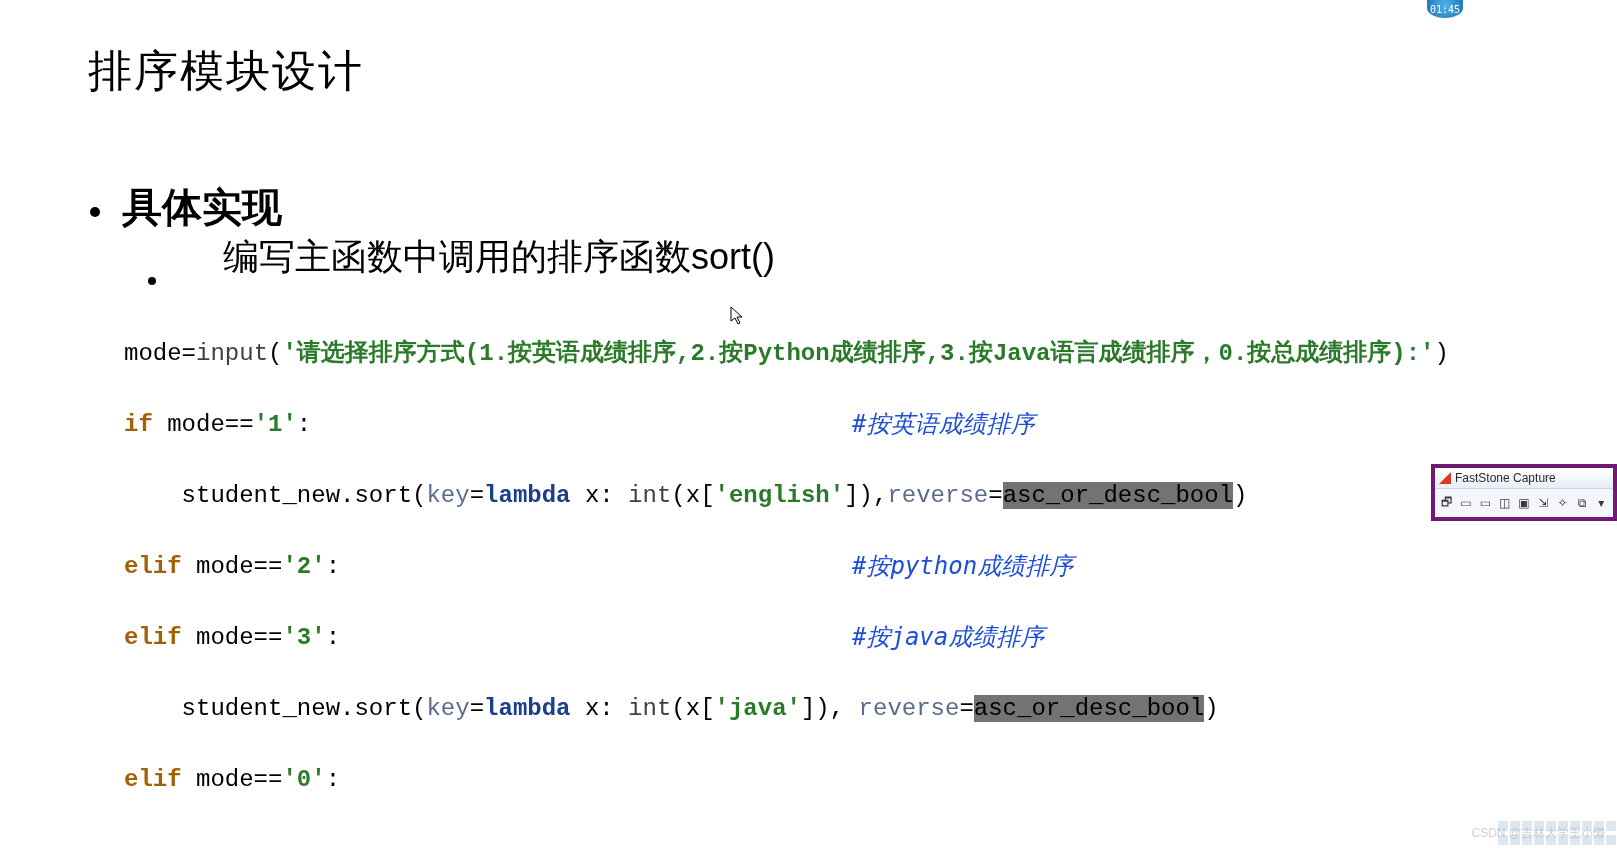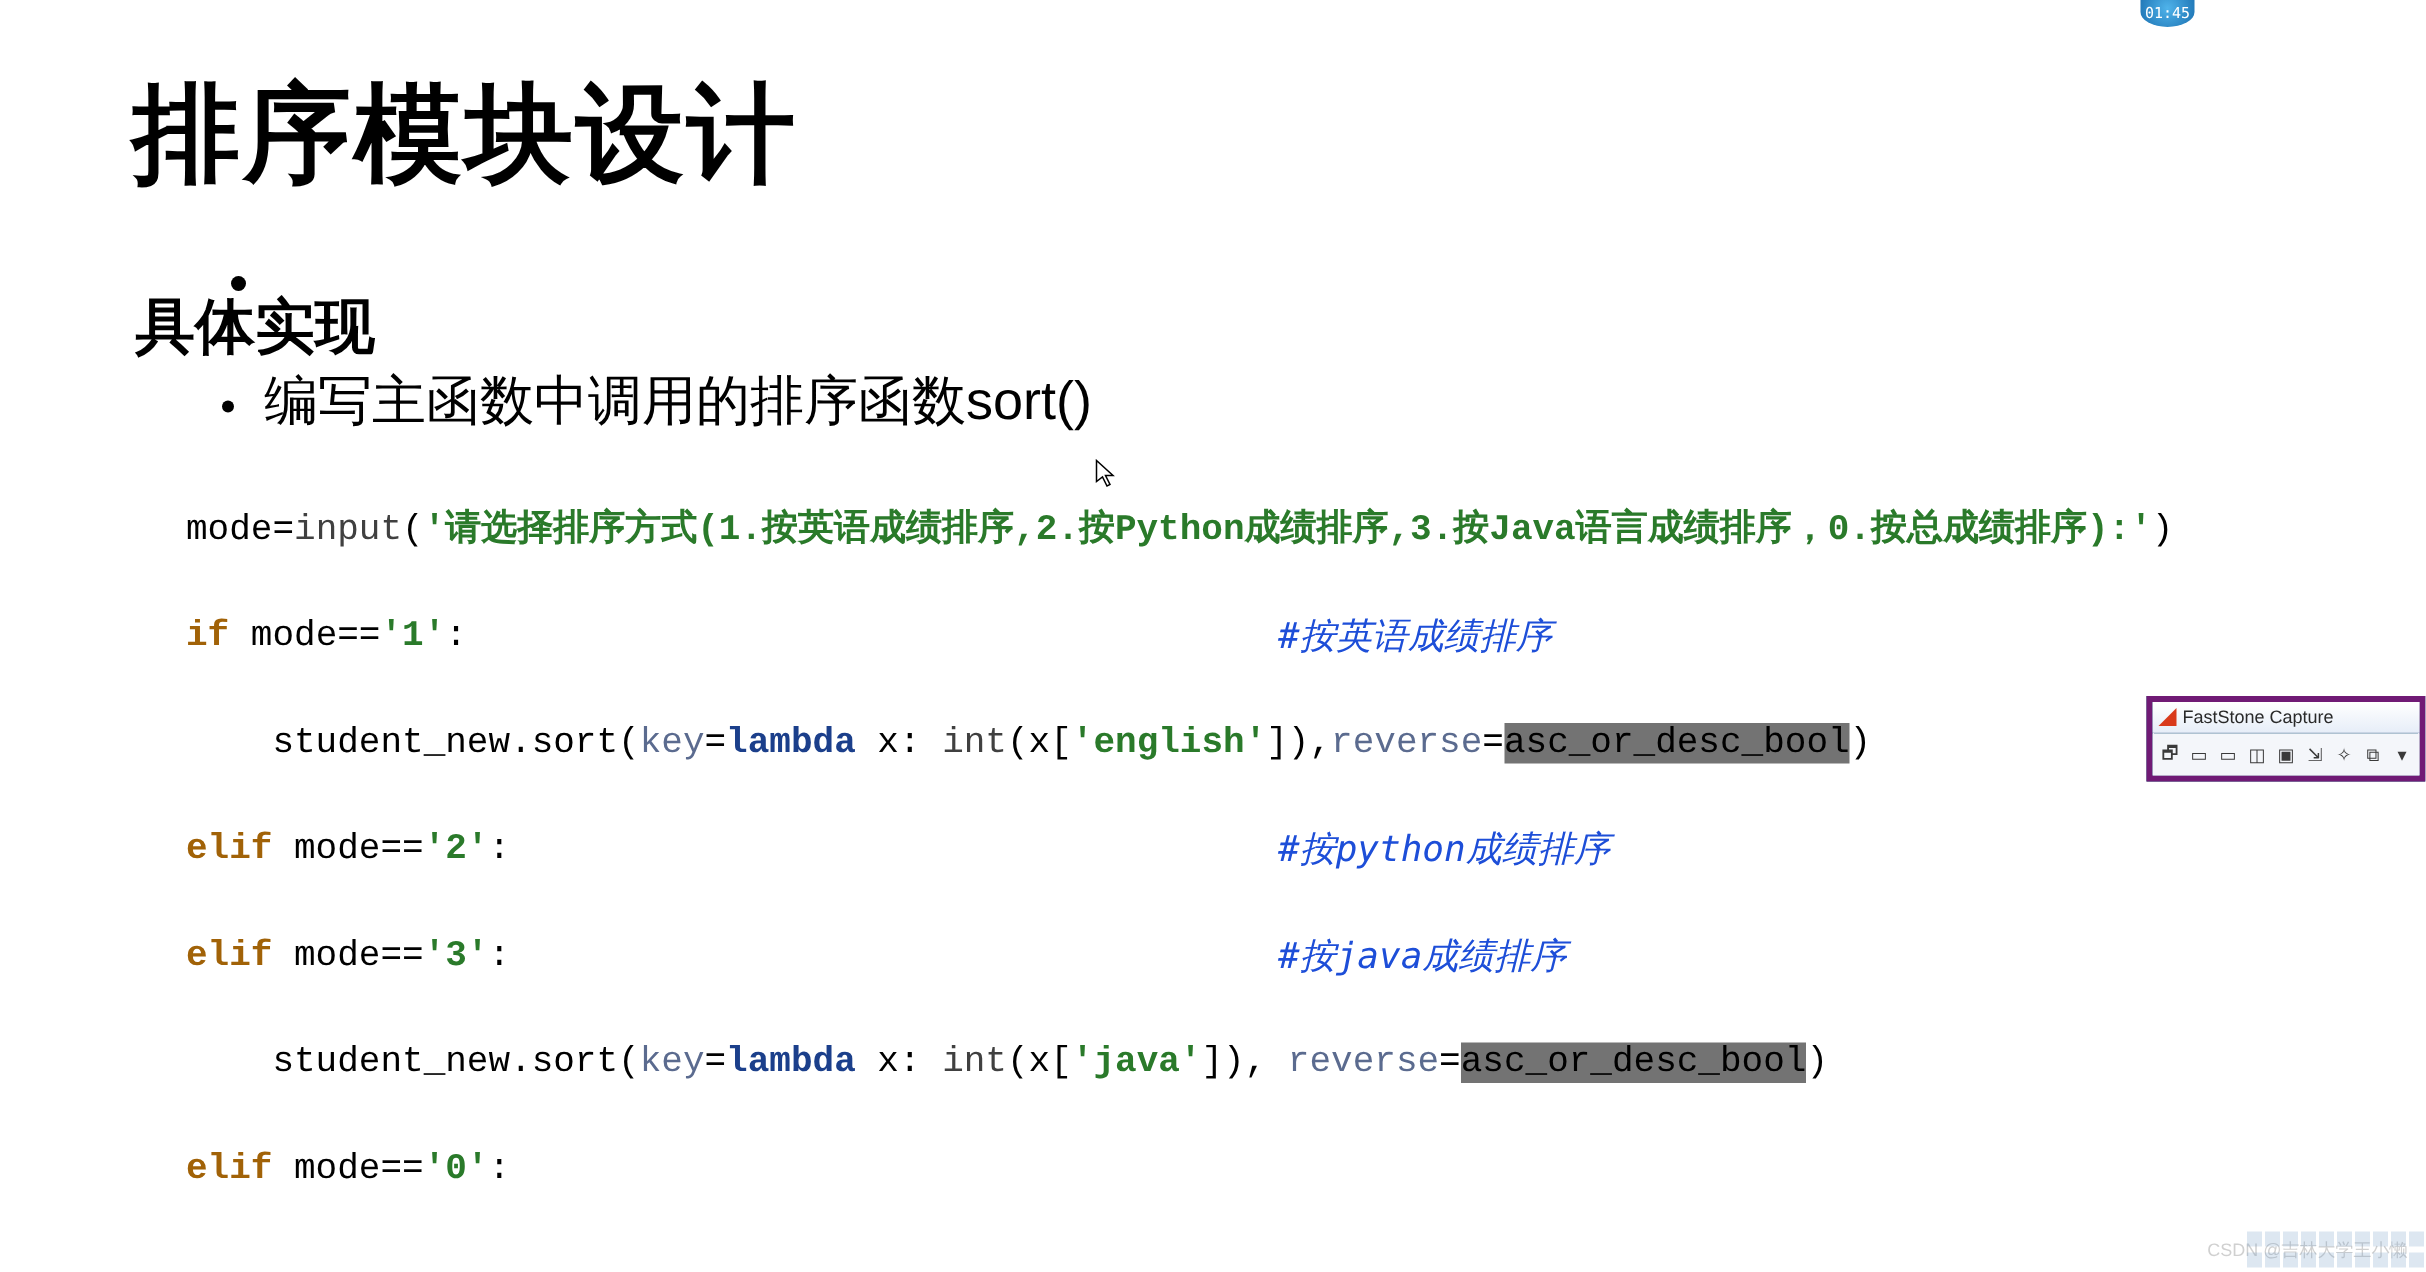--- a/index.html
+++ b/index.html
@@ -15,50 +15,50 @@
   .slide {
     position: relative;
     width: 100%;
     height: 100%;
     box-sizing: border-box;
   }
   .title {
     position: absolute;
     left: 88px;
     top: 42px;
-    font-size: 72px;
-    font-weight: 700;
+    font-size: 44px;
+    font-weight: 400;
     font-family: "Microsoft YaHei Light", "SimSun", serif;
     color: #000;
     letter-spacing: 2px;
   }
   .bullet-l1 {
     position: absolute;
     left: 90px;
     top: 180px;
     display: flex;
     align-items: center;
-    flex-direction: column;
   }
   .bullet-l1 .dot {
     width: 10px; height: 10px; background:#000; border-radius:50%;
     margin-right: 22px;
     position: relative; top: 4px;
   }
   .bullet-l1 .txt {
     font-size: 40px;
     font-weight: 700;
     color:#000;
   }
   .bullet-l2 {
     position: absolute;
     left: 148px;
-    top: 243px;
+    top: 233px;
     display: flex;
-    align-items: center;
+    align-items: flex-end;
+    gap: 47px;
   }
   .bullet-l2 .dot {
     width: 8px; height: 8px; background:#000; border-radius:50%;
     margin-right: 20px;
     position: relative; top: 3px;
   }
   .bullet-l2 .txt {
     font-size: 36px;
     font-weight: 400;
     color:#000;

